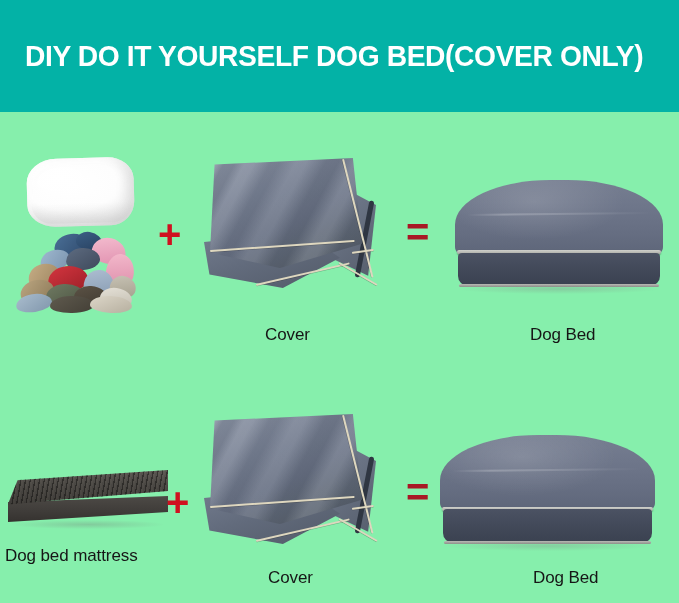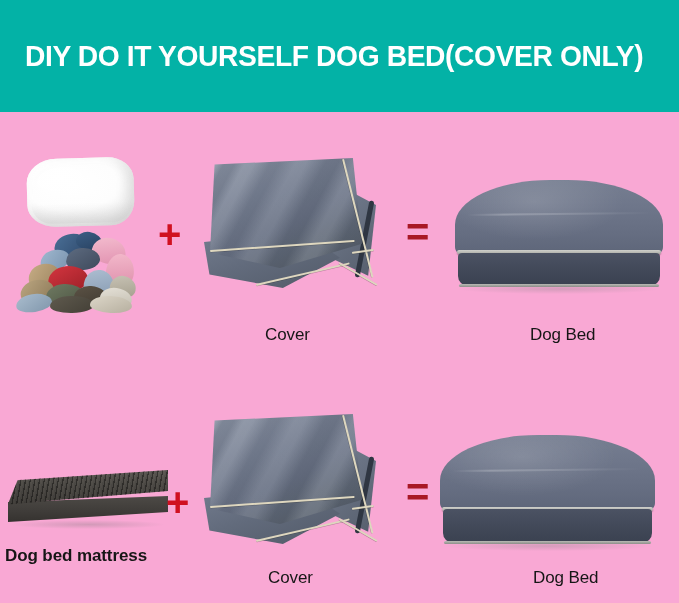--- a/index.html
+++ b/index.html
@@ -11,21 +11,21 @@
     width: 679px;
     height: 603px;
     font-family: "Liberation Sans", sans-serif;
     overflow: hidden;
     position: relative;
   }
   #infographic {
     position: relative;
     width: 679px;
     height: 603px;
-    background: #f9a8d4;
+    background: #86efac;
   }
 
   
   .header-band {
     position: absolute;
     left: 0;
     top: 0;
     width: 679px;
     height: 112px;
     background: #03b2a6;
@@ -334,21 +334,21 @@
   <div class="item-label" style="left:530px; top:325px;">Dog Bed</div>
 
   <div class="mattress">
     <div class="mattress-side"></div>
     <div class="mattress-front"></div>
     <div class="mattress-top"></div>
     <div class="mattress-spikes"></div>
     <div class="mattress-shadow"></div>
   </div>
 
-  <div class="item-label" style="left:5px; top:546px;font-weight:bold;">Dog bed mattress</div>
+  <div class="item-label" style="left:5px; top:546px;">Dog bed mattress</div>
 
   <div class="op op-plus" style="left:166px; top:482px;">+</div>
 
   <div class="cover" style="left:202px; top:408px; width:178px; height:152px;">
     <div class="fabric-right"></div>
     <div class="dark-edge" style="left:160px; top:48px; width:5px; height:78px; transform:rotate(11deg); border-radius:3px;"></div>
     <div class="fabric-fold"></div>
     <div class="fabric-main"></div>
     <div class="piping" style="left:141px; top:6px; width:122px; transform:rotate(76deg);"></div>
     <div class="piping" style="left:8px;  top:98px; width:145px; transform:rotate(-4deg);"></div>

